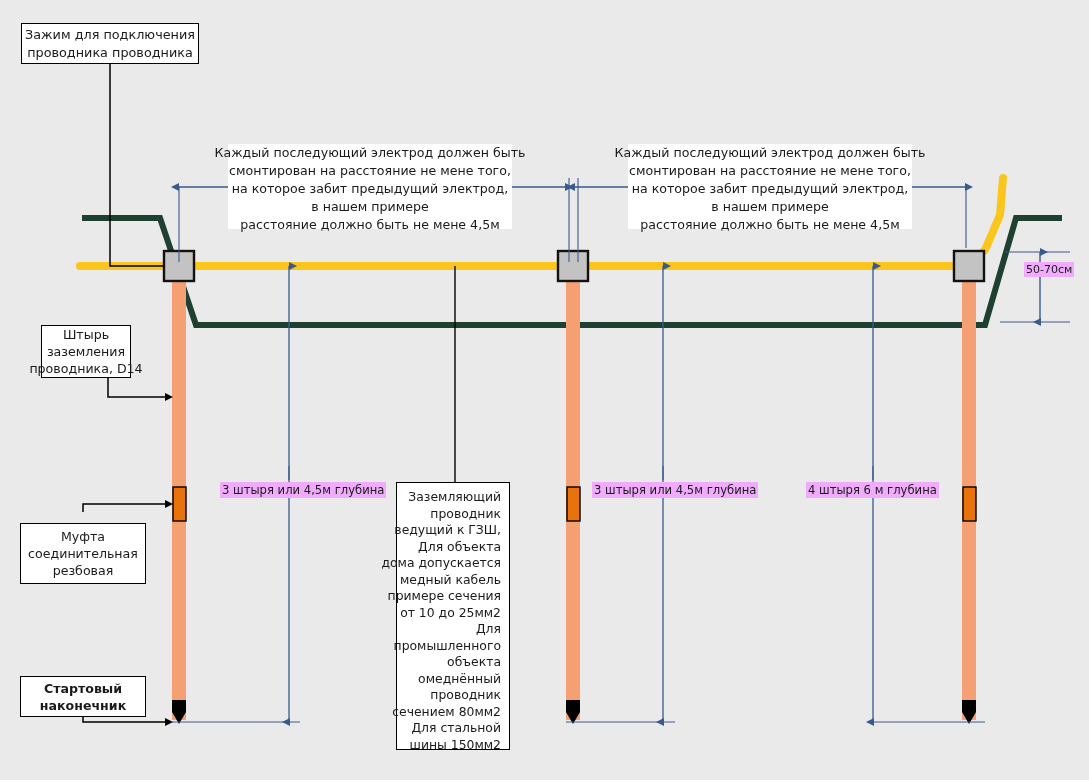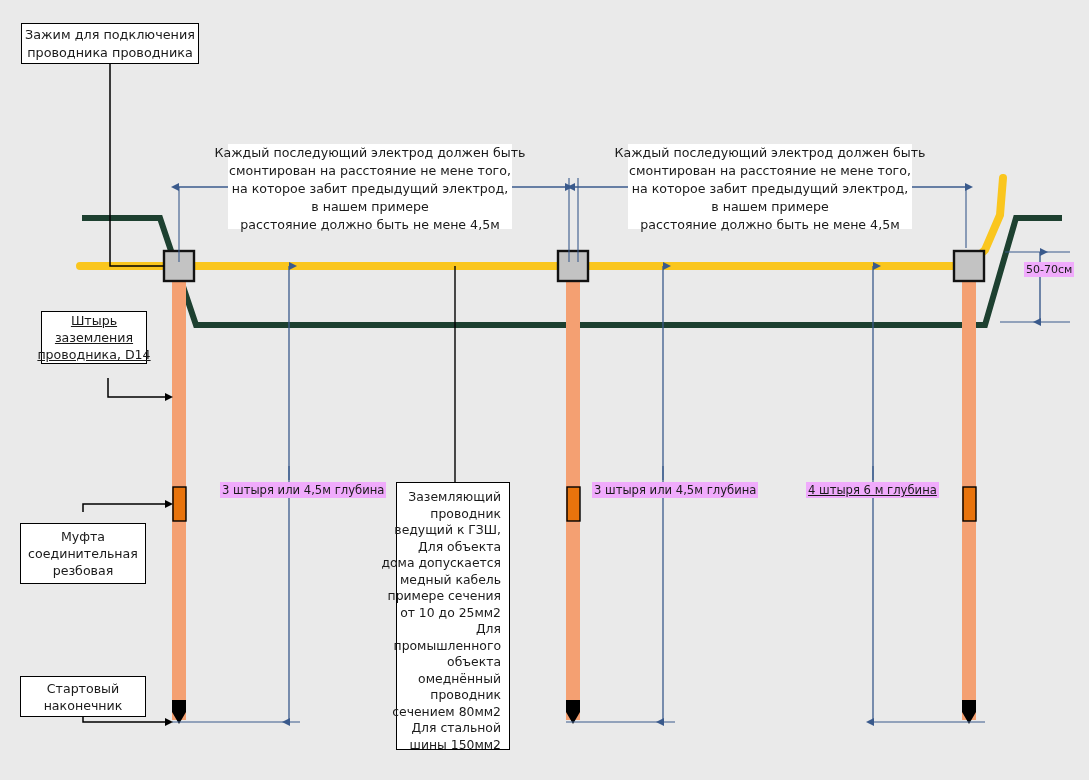--- a/index.html
+++ b/index.html
@@ -139,33 +139,33 @@
     <line x1="663" y1="466" x2="663" y2="480" stroke="#3a5a8c" stroke-width="1.2"></line>
     <line x1="873" y1="466" x2="873" y2="480" stroke="#3a5a8c" stroke-width="1.2"></line>
 
   </svg>
 
   <div class="box title-box" style="left:21px; top:23px; width:178px; height:41px;">
     <span>Зажим для подключения</span>
     <span>проводника проводника</span>
   </div>
 
-  <div class="box side-box" style="left:41px; top:311px; width:106px; height:53px;text-decoration:underline;">
+  <div class="box side-box" style="left:41px; top:325px; width:90px; height:53px;">
     <span>Штырь</span>
     <span>заземления</span>
     <span>проводника, D14</span>
   </div>
 
   <div class="box side-box" style="left:20px; top:523px; width:126px; height:61px;">
     <span>Муфта</span>
     <span>соединительная</span>
     <span>резбовая</span>
   </div>
 
-  <div class="box side-box" style="left:20px; top:676px; width:126px; height:41px;">
+  <div class="box side-box" style="left:20px; top:676px; width:126px; height:41px;font-weight:bold;">
     <span>Стартовый</span>
     <span>наконечник</span>
   </div>
 
   <div class="box centre-box left" style="left:396px; top:482px; width:114px; height:268px; padding:6px 8px; justify-content:flex-start;">
     <span>Заземляющий</span>
     <span>проводник</span>
     <span>ведущий к ГЗШ,</span>
     <span>Для объекта</span>
     <span>дома допускается</span>
@@ -193,17 +193,17 @@
   <div class="note" style="left:628px; top:144px; width:284px; height:85px;">
     <span>Каждый последующий электрод должен быть</span>
     <span>смонтирован на расстояние не мене того,</span>
     <span>на которое забит предыдущий электрод,</span>
     <span>в нашем примере</span>
     <span>расстояние должно быть не мене 4,5м</span>
   </div>
 
   <div class="tag" style="left:220px; top:482px;">3 штыря или 4,5м глубина</div>
   <div class="tag" style="left:592px; top:482px;">3 штыря или 4,5м глубина</div>
-  <div class="tag" style="left:806px; top:482px;text-decoration:underline;">4 штыря 6 м глубина</div>
+  <div class="tag" style="left:806px; top:482px;">4 штыря 6 м глубина</div>
 
   <div class="tag" style="left:1024px; top:262px; font-size:11px;">50-70см</div>
 
 </div>
 
 </body></html>

